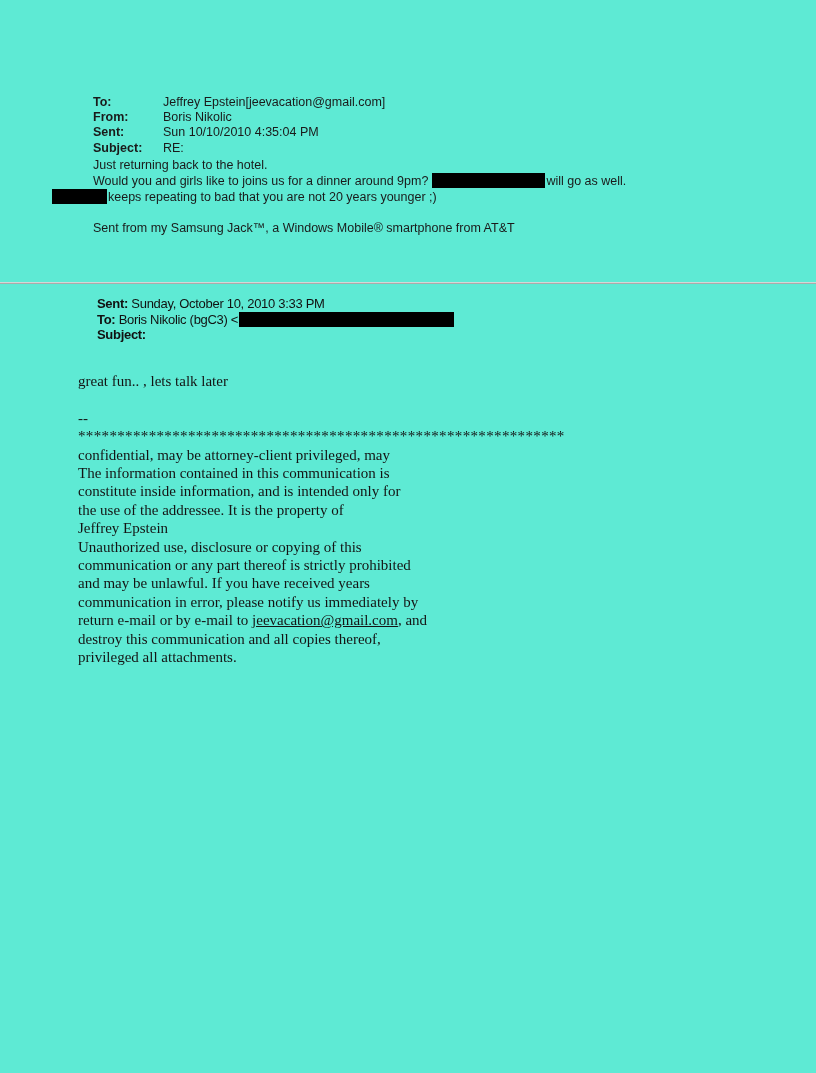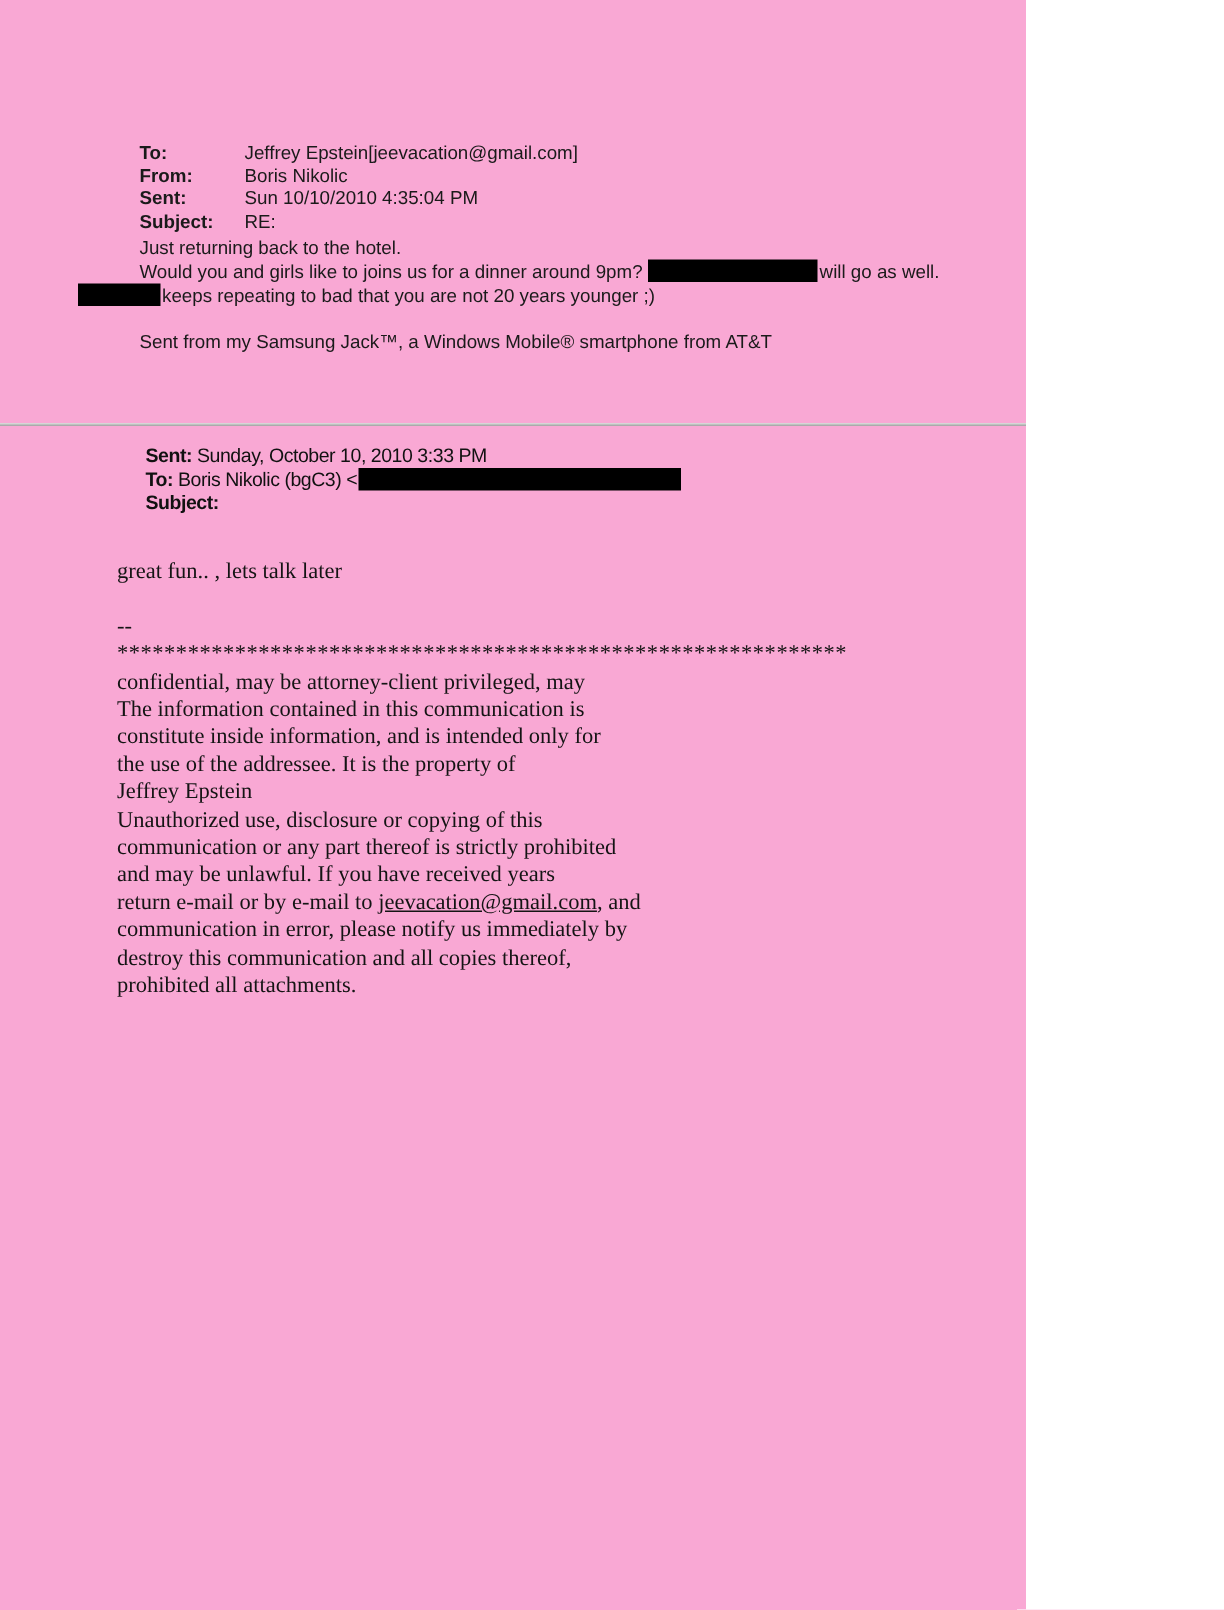--- a/index.html
+++ b/index.html
@@ -1,23 +1,23 @@
 <!DOCTYPE html>
 <html><head>
 <meta charset="utf-8">
 <style>
   * { margin: 0; padding: 0; box-sizing: border-box; }
   html, body { background: #ffffff; }
   body { font-family: "Liberation Sans", "DejaVu Sans", sans-serif; }
 
   .page {
     position: relative;
-    width: 684px;
+    width: 816px;
     height: 1073px;
-    background: #f9a8d4;
+    background: #5eead4;
     overflow: hidden;
   }
 
   
   .email1 {
     position: absolute;
     left: 93px;
     top: 95px;
     width: 660px;
     font-size: 12.5px;
@@ -142,21 +142,21 @@
     <div class="line">--</div>
     <div class="line asterisk-line">**************************************************************</div>
     <div class="line">confidential, may be attorney-client privileged, may</div>
     <div class="line">The information contained in this communication is</div>
     <div class="line">constitute inside information, and is intended only for</div>
     <div class="line">the use of the addressee. It is the property of</div>
     <div class="line">Jeffrey Epstein</div>
     <div class="line">Unauthorized use, disclosure or copying of this</div>
     <div class="line">communication or any part thereof is strictly prohibited</div>
     <div class="line">and may be unlawful. If you have received years</div>
+    <div class="line">communication in error, please notify us immediately by</div>
     <div class="line"><span>return e-mail or by e-mail to </span><a href="#" class="email-link">jeevacation@gmail.com</a><span>, and</span></div>
-    <div class="line">communication in error, please notify us immediately by</div>
     <div class="line">destroy this communication and all copies thereof,</div>
-    <div class="line">prohibited all attachments.</div>
+    <div class="line">privileged all attachments.</div>
   </div>
 
   <div class="footer-id">EFTA_R1_01487690</div>
 
 </div>
 
 </body></html>

